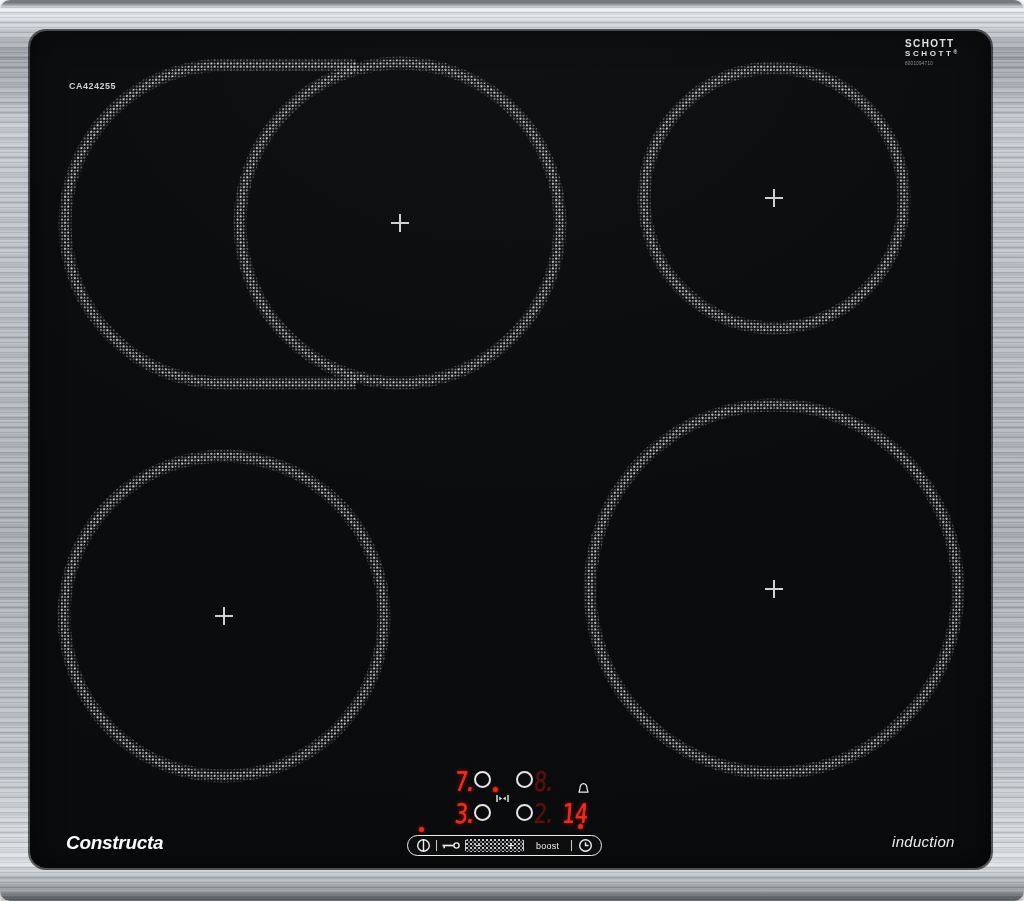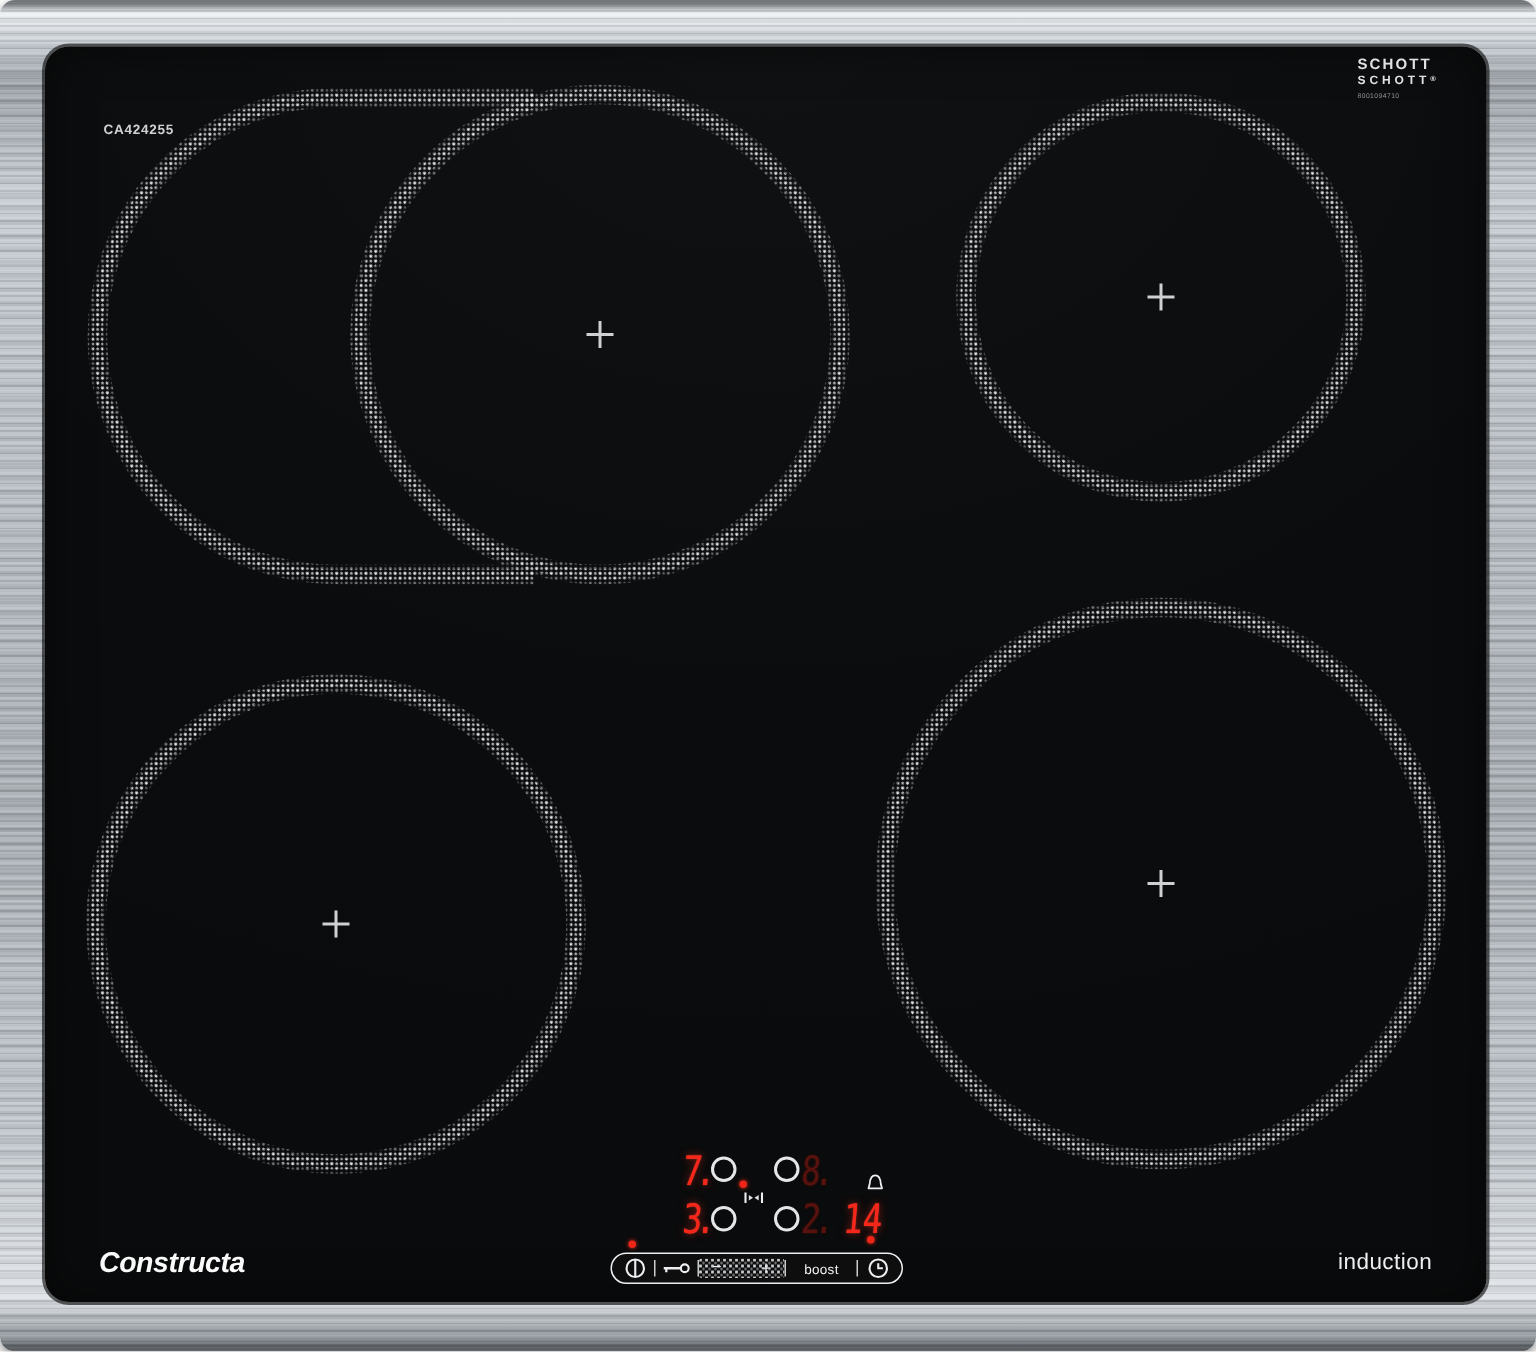--- a/index.html
+++ b/index.html
@@ -29,21 +29,21 @@
   .plus{stroke:#d9dbdc;stroke-width:2;fill:none;opacity:.95;}
 
   .txt{position:absolute;color:#eef0f1;}
   .model{left:69px;top:45px;font-size:9px;font-weight:bold;letter-spacing:.5px;color:#cfd1d2;margin-top:36px;}
   .schott{left:905px;top:39px;color:#dfe1e2;line-height:1;}
   .schott-l1{font-size:10px;font-weight:bold;letter-spacing:1.4px;}
   .schott-l2{font-size:8px;font-weight:bold;letter-spacing:2.6px;margin-top:1px;}
   .schott-l2 .reg{font-size:5px;letter-spacing:0;vertical-align:2px;}
   .schott-code{font-size:4.5px;color:#94969a;margin-top:4px;letter-spacing:.3px;}
   .brandlogo{left:66px;top:832px;font-size:19px;font-weight:bold;font-style:italic;letter-spacing:-.3px;color:#fafafa;}
-  .prodlabel{left:892px;top:833px;font-size:15px;color:#eceeef;letter-spacing:.3px;font-weight:400;}
+  .prodlabel{left:892px;top:833px;font-size:15px;color:#eceeef;letter-spacing:.3px;font-weight:400;font-style:italic;}
 
   
   .digit{
     position:absolute;font-family:"DejaVu Sans Mono",monospace;font-size:27px;line-height:1;
     transform:skewX(-5deg) scaleX(.8);transform-origin:left bottom;white-space:nowrap;width:max-content;
   }
   .bright{color:#f6271a;text-shadow:0 0 1px #ff4030,0 0 6px rgba(255,45,25,.55);}
   .dim{color:#58120e;text-shadow:0 0 2px rgba(120,20,12,.5);}
   .digit .dp{display:inline-block;width:6px;margin-left:-5px;}
 

